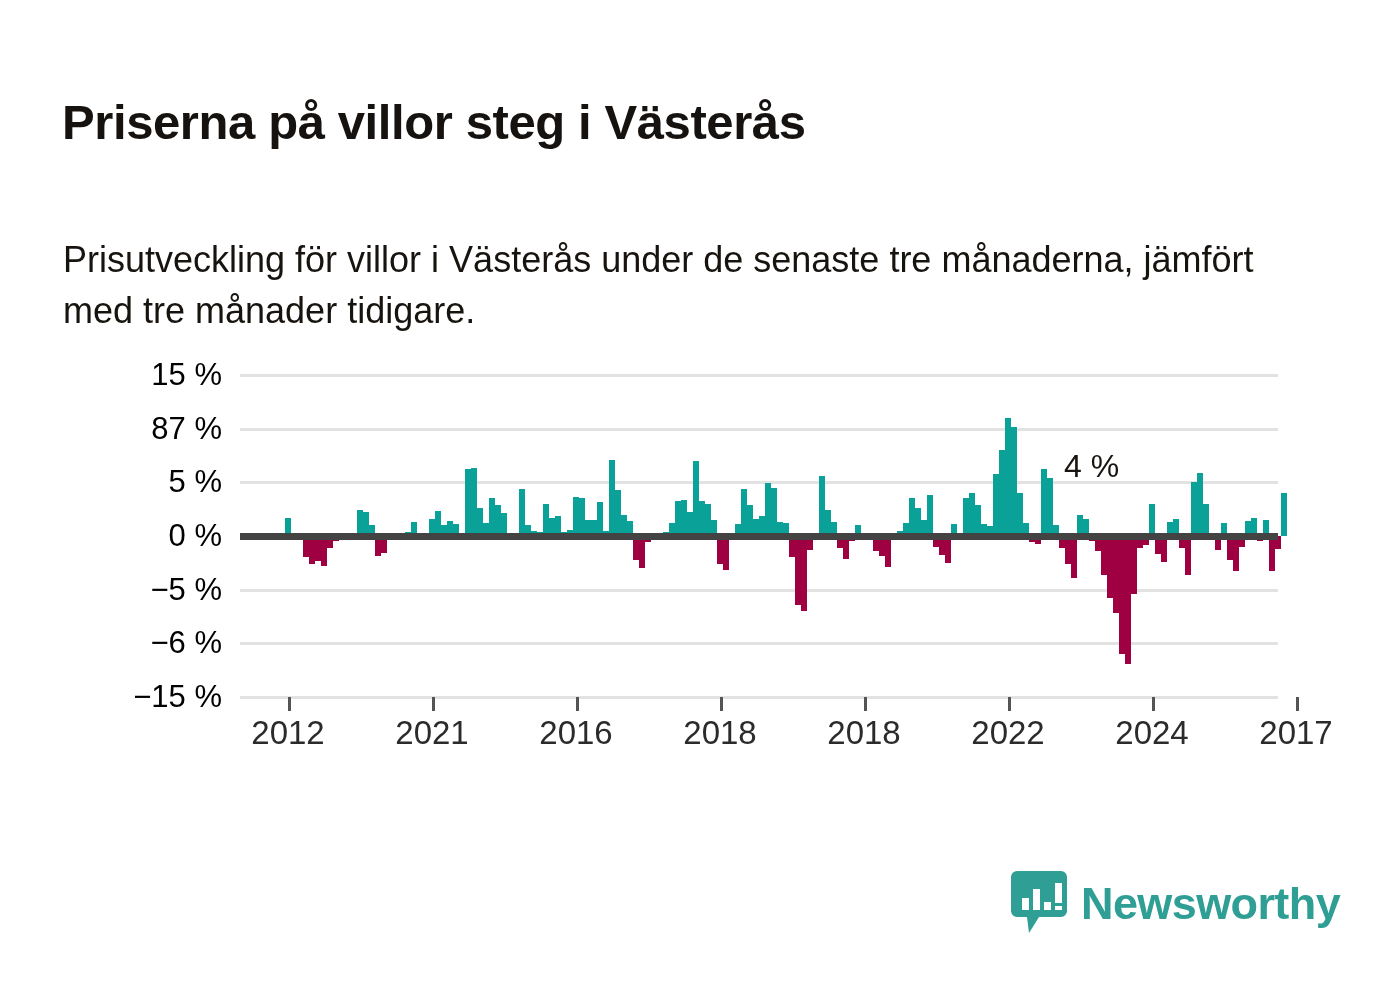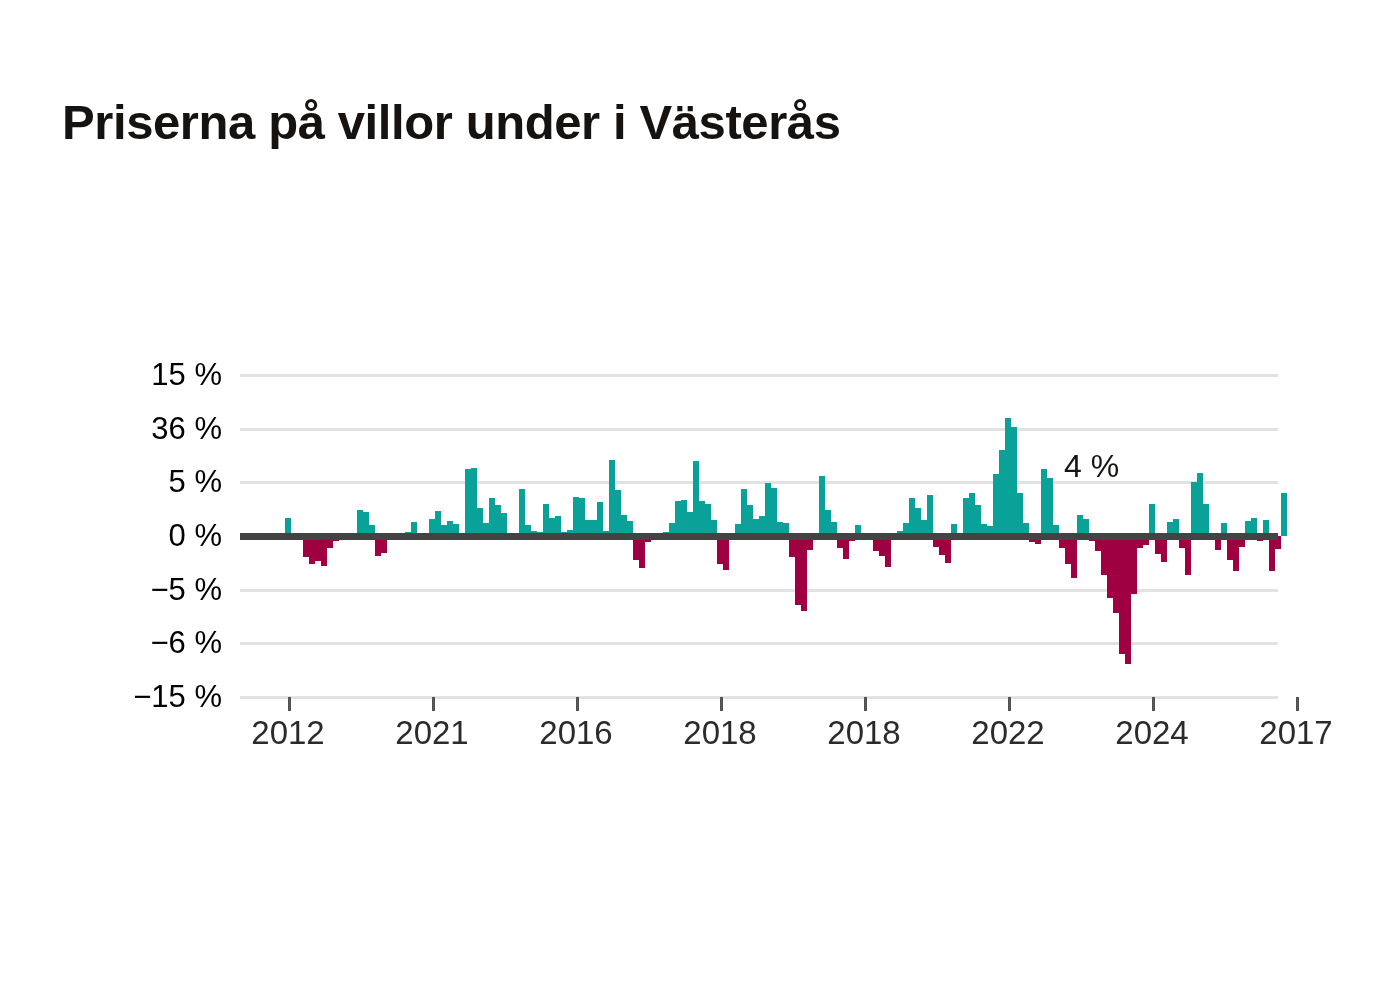--- a/index.html
+++ b/index.html
@@ -136,21 +136,22 @@
     color: #2f9e95;
     letter-spacing: -0.6px;
     line-height: 1;
   }
 </style>
 </head>
 <body>
 
 <div id="page">
 
-  <h1 class="title">Priserna på villor under i Västerås</h1>
+  <h1 class="title">Priserna på villor steg i Västerås</h1>
+  <p class="subtitle">Prisutveckling för villor i Västerås under de senaste tre månaderna, jämfört med tre månader tidigare.</p>
 
   <div id="chart">
     <div class="plot" id="plot">
         <div class="gridline" style="top: -1px;"></div>
         <div class="gridline" style="top: 52.6667px;"></div>
         <div class="gridline" style="top: 106.333px;"></div>
         <div class="zeroline" style="top: 158px;"></div>
         <div class="gridline" style="top: 213.667px;"></div>
         <div class="gridline" style="top: 267.333px;"></div>
         <div class="gridline" style="top: 321px;"></div>
@@ -301,21 +302,21 @@
         <div class="bar pos" title="1.4 %" style="left: 1005px; top: 145.973px; height: 15.0267px; width: 6px;"></div>
         <div class="bar pos" title="1.7 %" style="left: 1011px; top: 142.753px; height: 18.2467px; width: 6px;"></div>
         <div class="bar neg" title="-0.5 %" style="left: 1017px; top: 161px; height: 5.36667px; width: 6px;"></div>
         <div class="bar pos" title="1.5 %" style="left: 1023px; top: 144.9px; height: 16.1px; width: 6px;"></div>
         <div class="bar neg" title="-3.3 %" style="left: 1029px; top: 161px; height: 35.42px; width: 6px;"></div>
         <div class="bar neg" title="-1.2 %" style="left: 1035px; top: 161px; height: 12.88px; width: 6px;"></div>
         <div class="bar pos" title="4 %" style="left: 1041px; top: 118.067px; height: 42.9333px; width: 6px;"></div>
       </div>
     <div id="axes-layer">
         <div class="ylabel" style="top: 375px;">15 %</div>
-        <div class="ylabel" style="top: 428.667px;">36 %</div>
+        <div class="ylabel" style="top: 428.667px;">87 %</div>
         <div class="ylabel" style="top: 482.333px;">5 %</div>
         <div class="ylabel" style="top: 536px;">0 %</div>
         <div class="ylabel" style="top: 589.667px;">−5 %</div>
         <div class="ylabel" style="top: 643.333px;">−6 %</div>
         <div class="ylabel" style="top: 697px;">−15 %</div>
         <div class="xtick" style="left: 288px;"></div>
         <div class="xlabel" style="left: 288px;">2012</div>
         <div class="xtick" style="left: 432px;"></div>
         <div class="xlabel" style="left: 432px;">2021</div>
         <div class="xtick" style="left: 576px;"></div>
@@ -327,14 +328,27 @@
         <div class="xtick" style="left: 1008px;"></div>
         <div class="xlabel" style="left: 1008px;">2022</div>
         <div class="xtick" style="left: 1152px;"></div>
         <div class="xlabel" style="left: 1152px;">2024</div>
         <div class="xtick" style="left: 1296px;"></div>
         <div class="xlabel" style="left: 1296px;">2017</div>
         <div class="annotation" style="left: 1064px; top: 448.067px;">4 %</div>
       </div>
   </div>
 
+  <div class="logo">
+    <div class="logo-mark">
+      <svg viewBox="0 0 56 64" width="56" height="64" aria-hidden="true">
+        <path d="M6 0 H50 A6 6 0 0 1 56 6 V40 A6 6 0 0 1 50 46 H28 L18 62 L16 46 H6 A6 6 0 0 1 0 40 V6 A6 6 0 0 1 6 0 Z" fill="#2f9e95"></path>
+        <rect x="11" y="27" width="7" height="12" fill="#ffffff"></rect>
+        <rect x="22" y="18" width="7" height="21" fill="#ffffff"></rect>
+        <rect x="33" y="31" width="7" height="8" fill="#ffffff"></rect>
+        <rect x="44" y="12" width="7" height="20" fill="#ffffff"></rect>
+        <rect x="44" y="35" width="7" height="4" fill="#ffffff"></rect>
+      </svg>
+    </div>
+    <div class="logo-text">Newsworthy</div>
+  </div>
 
 </div>
 
 </body></html>

